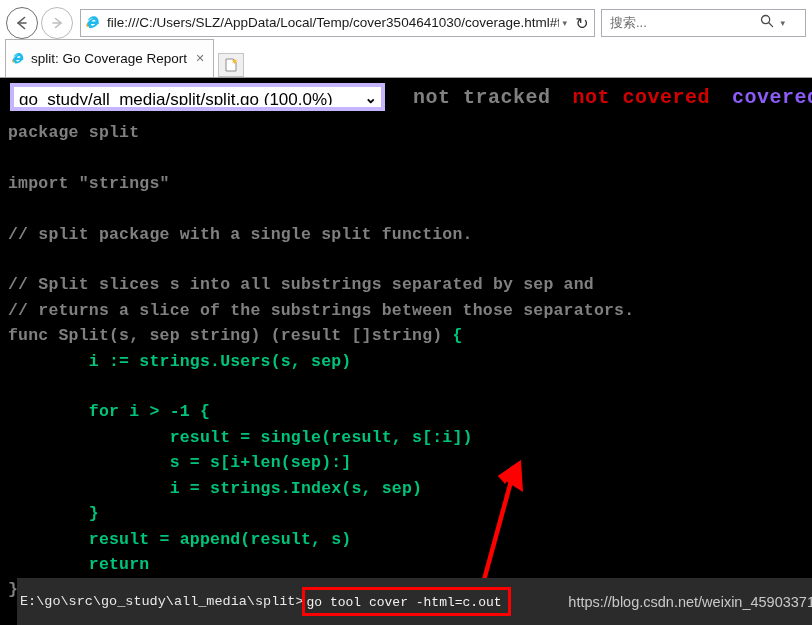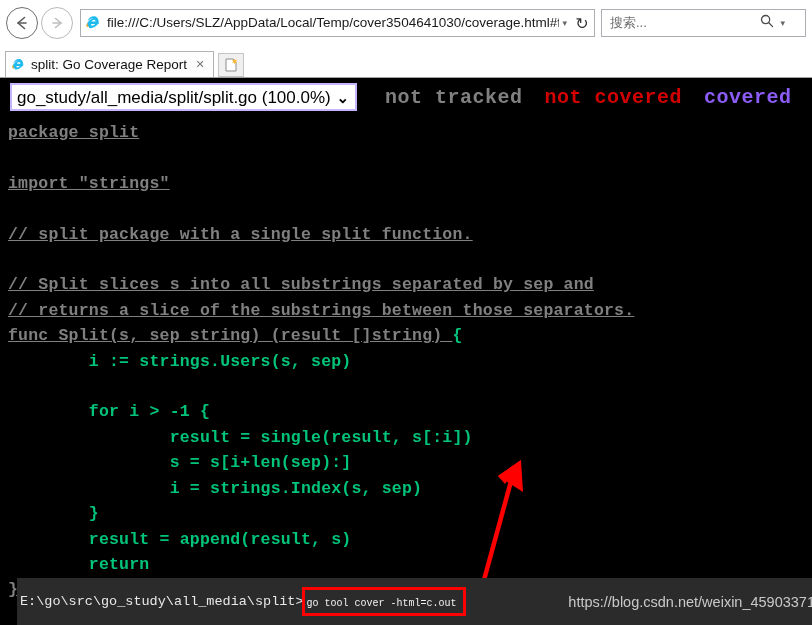--- a/index.html
+++ b/index.html
@@ -112,21 +112,21 @@
   
   #tab-row {
     height: 31px;
     display: flex;
     align-items: flex-end;
     padding-left: 5px;
     background: #ffffff;
     box-sizing: border-box;
   }
   #tab-active {
-    height: 26px;
+    height: 38px;
     display: flex;
     align-items: center;
     padding: 0 6px 0 5px;
     border: 1px solid #b2b2b2;
     border-bottom: none;
     background: #fdfdfd;
     box-sizing: border-box;
   }
   #tab-favicon { width: 16px; height: 16px; flex: none; margin-right: 4px; }
   #tab-title {
@@ -168,22 +168,22 @@
     box-sizing: border-box;
   }
 
   #file-select {
     appearance: none;
     -webkit-appearance: none;
     font-family: "Liberation Sans", sans-serif;
     font-size: 17px;
     color: #000;
     background: #ffffff;
-    border: 2px solid #c4b5fd;
-    padding: 1px 24px 2px 5px;
+    border: 4px solid #c4b5fd;
+    padding: 1px 48px 2px 5px;
     height: 28px;
     line-height: 24px;
     box-sizing: border-box;
     border-radius: 0;
   }
   #select-wrap { position: relative; display: inline-block; flex: none; }
   #select-arrow {
     position: absolute;
     right: 8px;
     top: 50%;
@@ -210,21 +210,21 @@
     margin: 0;
     padding: 6px 0 0 8px;
     font-family: "Liberation Mono", monospace;
     font-size: 16.5px;
     line-height: 25.4px;
     white-space: pre;
     color: #808080;
     font-weight: bold;
     letter-spacing: 0.2px;
   }
-  .cov0 { color: #808080; text-decoration: underline; }
+  .cov0 { color: #808080; }
   .cov8 { color: #00c47a; }
 
   
   #arrow-overlay {
     position: absolute;
     left: 0; top: 0;
     width: 812px;
     height: 625px;
     pointer-events: none;
   }
@@ -249,21 +249,21 @@
     white-space: nowrap;
   }
   #cmd-box {
     border: 3px solid #ff0000;
     padding: 2px 6px 3px 2px;
     margin-left: -2px;
     background: #2b2b2b;
   }
   #term-command {
     font-family: "Liberation Mono", monospace;
-    font-size: 10px;
+    font-size: 13px;
     color: #f2f2f2;
     white-space: nowrap;
   }
   #watermark {
     margin-left: auto;
     margin-right: 14px;
     font-family: "Liberation Sans", sans-serif;
     font-size: 14.5px;
     color: #c9c9c9;
     white-space: nowrap;

